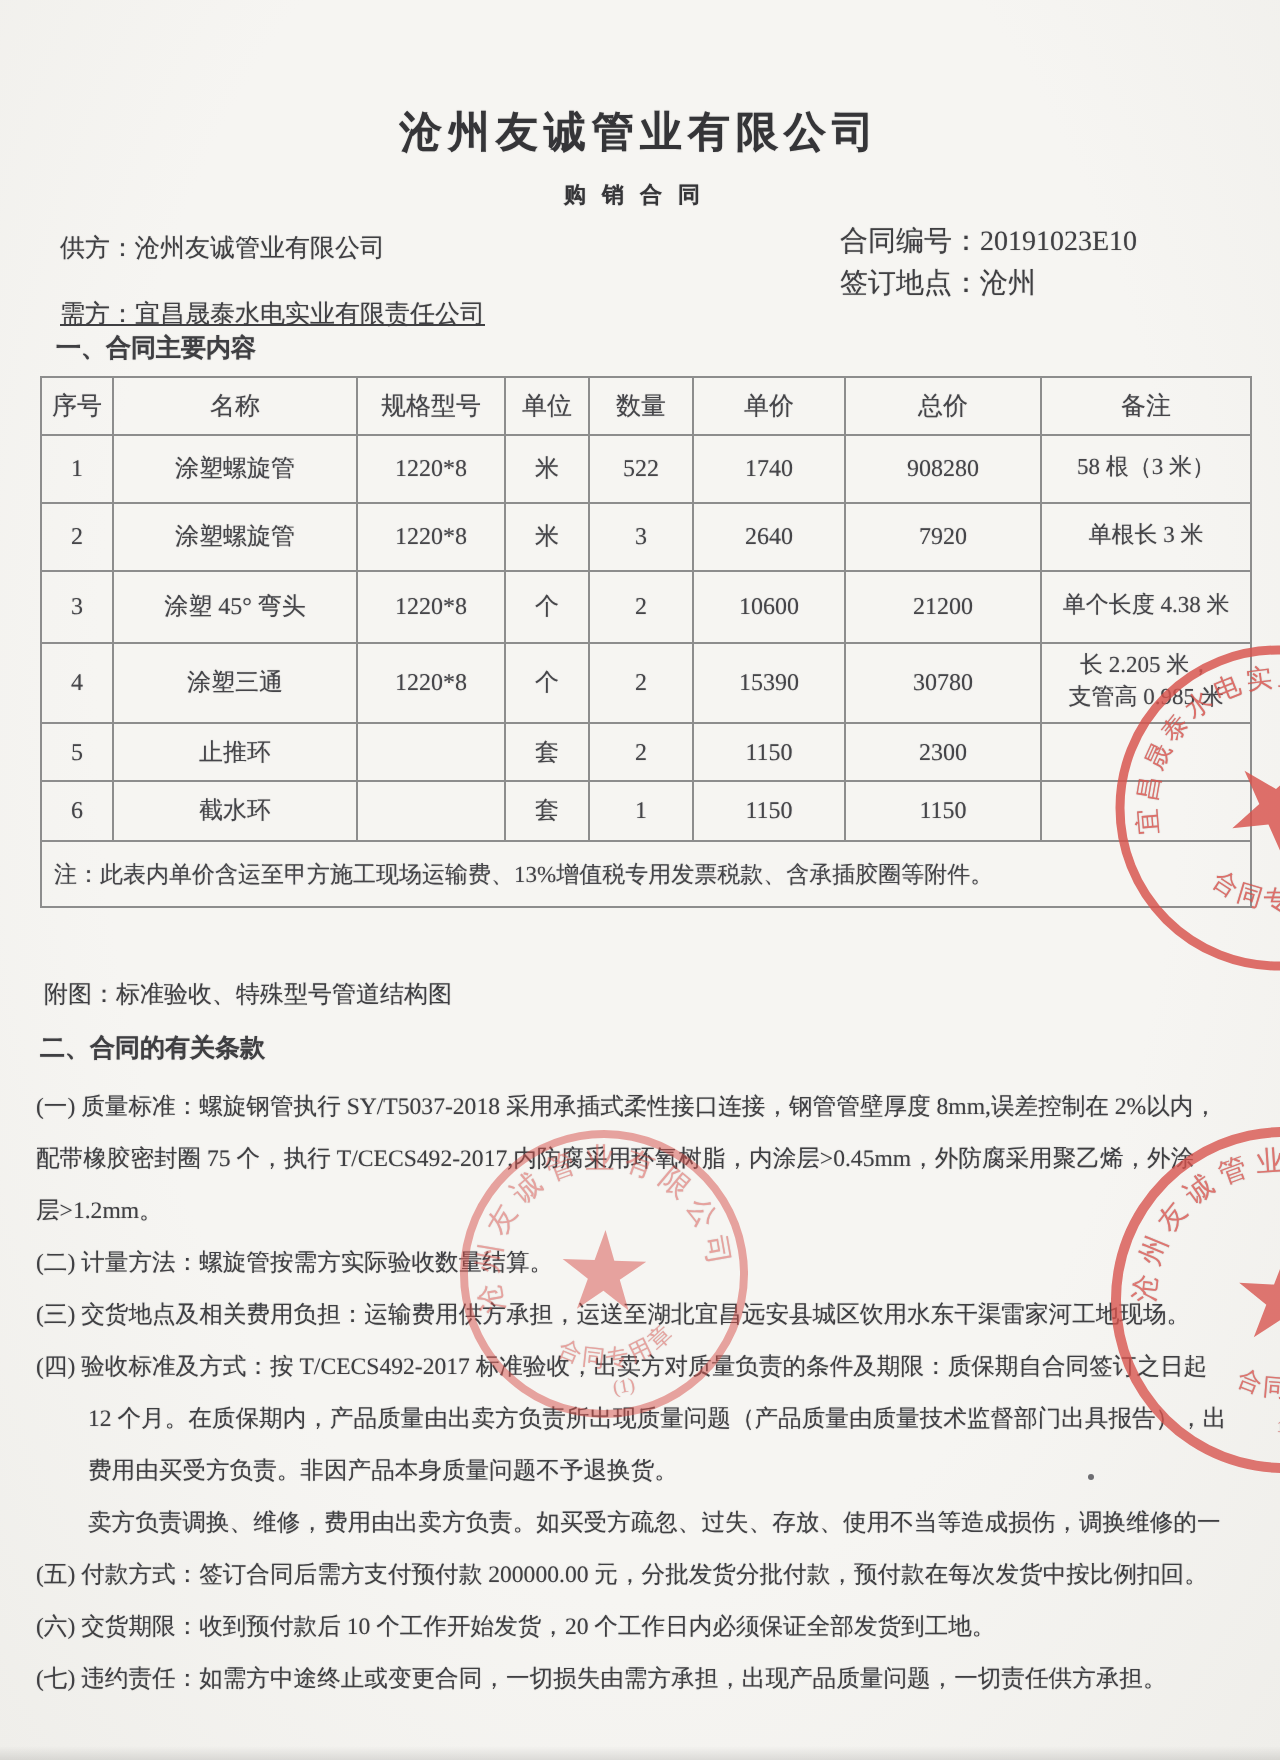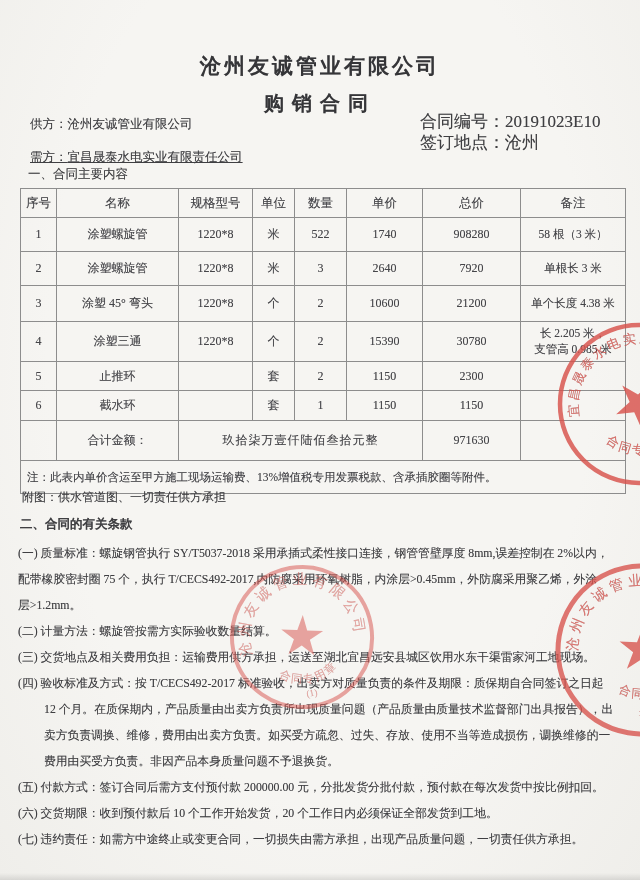--- a/index.html
+++ b/index.html
@@ -7,26 +7,26 @@
     position:relative;width:640px;height:880px;overflow:hidden;
     background:#f4f3f0;
     background-image:radial-gradient(ellipse at 50% 40%, #f6f5f2 60%, #efeeea 100%);
     font-family:"Liberation Serif","DejaVu Serif",serif;
     color:#3f3f42;
   }
   .soft{text-shadow:0 0 .6px rgba(70,70,75,.45);}
   .company-title{position:absolute;top:52px;left:0;width:640px;text-align:center;
     font-size:21px;font-weight:600;letter-spacing:3px;color:#353538;}
   .doc-title{position:absolute;top:90px;left:0;width:640px;text-align:center;
-    font-size:20px;font-weight:600;letter-spacing:8px;color:#353538;}
+    font-size:11px;font-weight:600;letter-spacing:8px;color:#353538;}
   .meta{position:absolute;font-size:12.5px;white-space:nowrap;}
   .m-supplier{left:30px;top:116px;}
   .m-buyer{left:30px;top:149px;text-decoration:underline;}
-  .meta-right{position:absolute;left:420px;top:111px;font-size:17px;line-height:21px;white-space:nowrap;}
-  .sec1{position:absolute;left:28px;top:166px;font-size:12.5px;font-weight:400;}
+  .meta-right{position:absolute;left:420px;top:111px;font-size:14px;line-height:21px;white-space:nowrap;}
+  .sec1{position:absolute;left:28px;top:166px;font-size:12.5px;font-weight:700;}
   table.items{position:absolute;left:20px;top:188px;border-collapse:collapse;table-layout:fixed;
     font-size:12px;color:#454549;}
   table.items td,table.items th{border:1px solid #8d8d8d;text-align:center;vertical-align:middle;
     padding:1px 2px;font-weight:normal;overflow:hidden;}
   table.items th{font-size:12.5px;}
   .rem{font-size:11.5px;white-space:pre-line;line-height:1.35;}
   .note-cell{text-align:left !important;font-size:11.5px;padding:6px 4px 6px 6px !important;}
   .cap-amount{letter-spacing:1px;}
   .attach{position:absolute;left:22px;top:489px;font-size:12px;white-space:nowrap;}
   .sec2{position:absolute;left:20px;top:516px;font-size:12.5px;font-weight:600;}
@@ -134,46 +134,39 @@
     <tr style="height:30px">
       <td>6</td>
       <td>截水环</td>
       <td></td>
       <td>套</td>
       <td>1</td>
       <td>1150</td>
       <td>1150</td>
       <td class="rem"></td>
     </tr>
-    <tr style="height:40px">
-      <td></td>
-      <td>合计金额：</td>
-      <td colspan="4" class="cap-amount">玖拾柒万壹仟陆佰叁拾元整</td>
-      <td>971630</td>
-      <td></td>
-    </tr>
     <tr style="height:33px">
       <td colspan="8" class="note-cell">注：此表内单价含运至甲方施工现场运输费、13%增值税专用发票税款、含承插胶圈等附件。</td>
     </tr>
   </tbody>
     </table>
 
-  <div class="attach">附图：供水管道图、一切责任供方承担</div>
+  <div class="attach">附图：标准验收、特殊型号管道结构图</div>
   <div class="sec2">二、合同的有关条款</div>
 
   <div class="clauses">
     <p>(一) 质量标准：螺旋钢管执行 SY/T5037-2018 采用承插式柔性接口连接，钢管管壁厚度 8mm,误差控制在 2%以内，</p>
     <p>配带橡胶密封圈 75 个，执行 T/CECS492-2017,内防腐采用环氧树脂，内涂层&gt;0.45mm，外防腐采用聚乙烯，外涂</p>
     <p>层&gt;1.2mm。</p>
     <p>(二) 计量方法：螺旋管按需方实际验收数量结算。</p>
     <p>(三) 交货地点及相关费用负担：运输费用供方承担，运送至湖北宜昌远安县城区饮用水东干渠雷家河工地现场。</p>
     <p>(四) 验收标准及方式：按 T/CECS492-2017 标准验收，出卖方对质量负责的条件及期限：质保期自合同签订之日起</p>
     <p class="indent">12 个月。在质保期内，产品质量由出卖方负责所出现质量问题（产品质量由质量技术监督部门出具报告），出</p>
+    <p class="indent">费用由买受方负责。非因产品本身质量问题不予退换货。</p>
     <p class="indent">卖方负责调换、维修，费用由出卖方负责。如买受方疏忽、过失、存放、使用不当等造成损伤，调换维修的一</p>
-    <p class="indent">费用由买受方负责。非因产品本身质量问题不予退换货。</p>
     <p>(五) 付款方式：签订合同后需方支付预付款 200000.00 元，分批发货分批付款，预付款在每次发货中按比例扣回。</p>
     <p>(六) 交货期限：收到预付款后 10 个工作开始发货，20 个工作日内必须保证全部发货到工地。</p>
     <p>(七) 违约责任：如需方中途终止或变更合同，一切损失由需方承担，出现产品质量问题，一切责任供方承担。</p>
   </div>
 
   <svg class="stamp" style="left: 544px; top: 309px; opacity: 0.82; color: rgb(216, 82, 76);" width="190" height="190" viewBox="0 0 190 190">
     <g transform="translate(95,95)">
       <circle r="79" fill="none" stroke="currentColor" stroke-width="4.5"></circle>
       <path id="arcB1" d="M -50 35 A 61 61 0 1 1 50 35" fill="none"></path>
       <text font-size="13" letter-spacing="2.5" fill="currentColor" text-anchor="middle">

